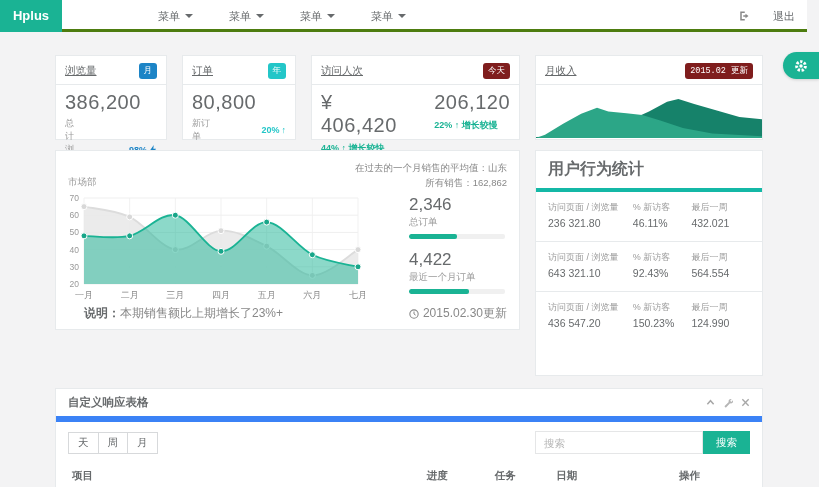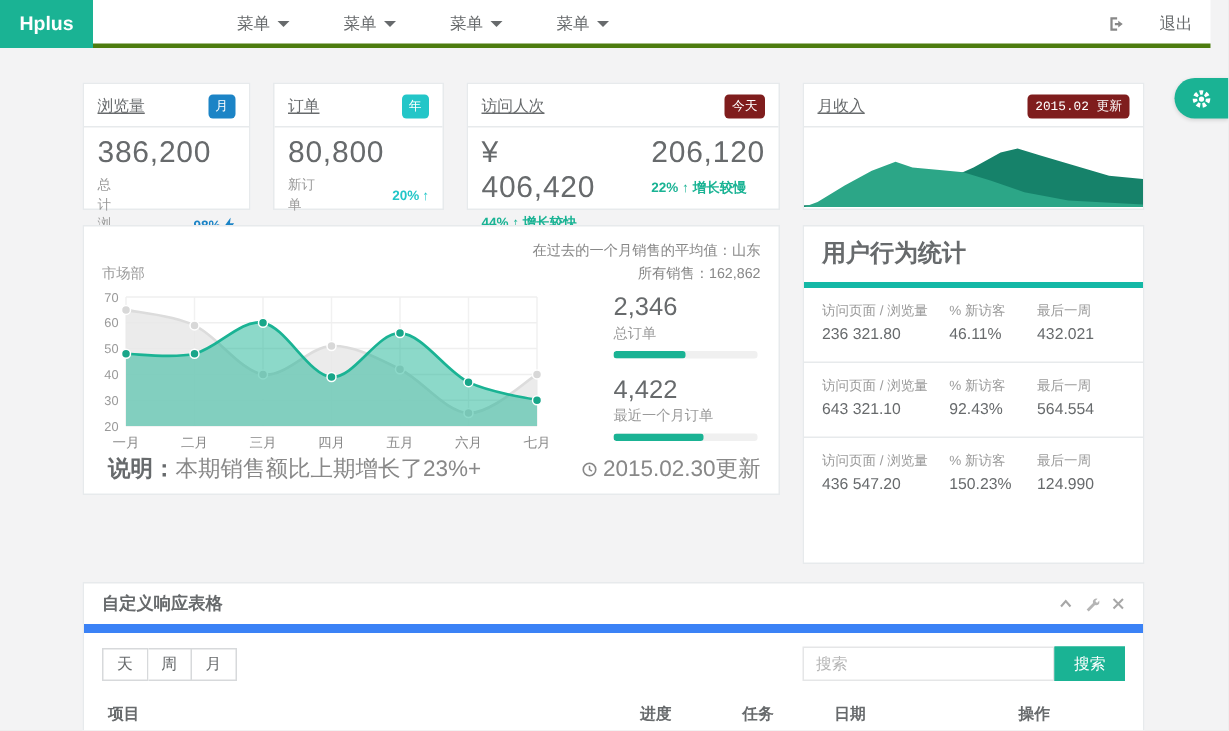--- a/index.html
+++ b/index.html
@@ -42,21 +42,21 @@
   #main-panel { left:55px; top:150px; width:465px; height:180px; }
   .mp-title { position:absolute; left:12px; top:9px; font-size:13px; font-weight:bold; color:#676a6c; }
   .mp-sub { position:absolute; left:12px; top:25px; font-size:9.5px; color:#9a9a9a; }
   .mp-avg { position:absolute; right:12px; top:10px; text-align:right; font-size:9.5px; color:#888; line-height:1.55; }
   #main-chart { position:absolute; left:6px; top:40px; }
   .mp-stats { position:absolute; left:314px; top:44px; right:14px;margin-left:39px; }
   .stat-val { font-size:17px; font-weight:200; color:#676a6c; }
   .stat-lab { font-size:9.5px; color:#9a9a9a; margin-top:1px; }
   .bar { height:5px; background:#f0f0f0; border-radius:2px; margin:5px 0 11px; overflow:hidden; }
   .bar-fill { height:100%; background:#1ab394; border-radius:2px; }
-  .mp-foot { position:absolute; left:16px; right:12px; bottom:7px; display:flex; justify-content:space-between; align-items:center; font-size:15px; color:#888;text-align:right; }
+  .mp-foot { position:absolute; left:28px; right:12px; bottom:7px; display:flex; justify-content:space-between; align-items:center; font-size:12px; color:#888;text-align:right; }
   .mp-note b { color:#676a6c; }
   .mp-updated { display:flex; align-items:center; gap:4px; }
 
   
   #user-panel { left:535px; top:150px; width:228px; height:226px; }
   .up-title { padding:8px 12px; font-size:16px; font-weight:bold; color:#676a6c; border-bottom:4px solid #14b8a6; }
   .us-row { display:flex; padding:9px 12px 12px; border-bottom:1px solid #e7eaec; }
   .us-row:last-child { border-bottom:none; }
   .us-col1 { width:42%; } .us-col { width:29%; }
   .us-label { font-size:9px; color:#9a9a9a; line-height:1.45; }

